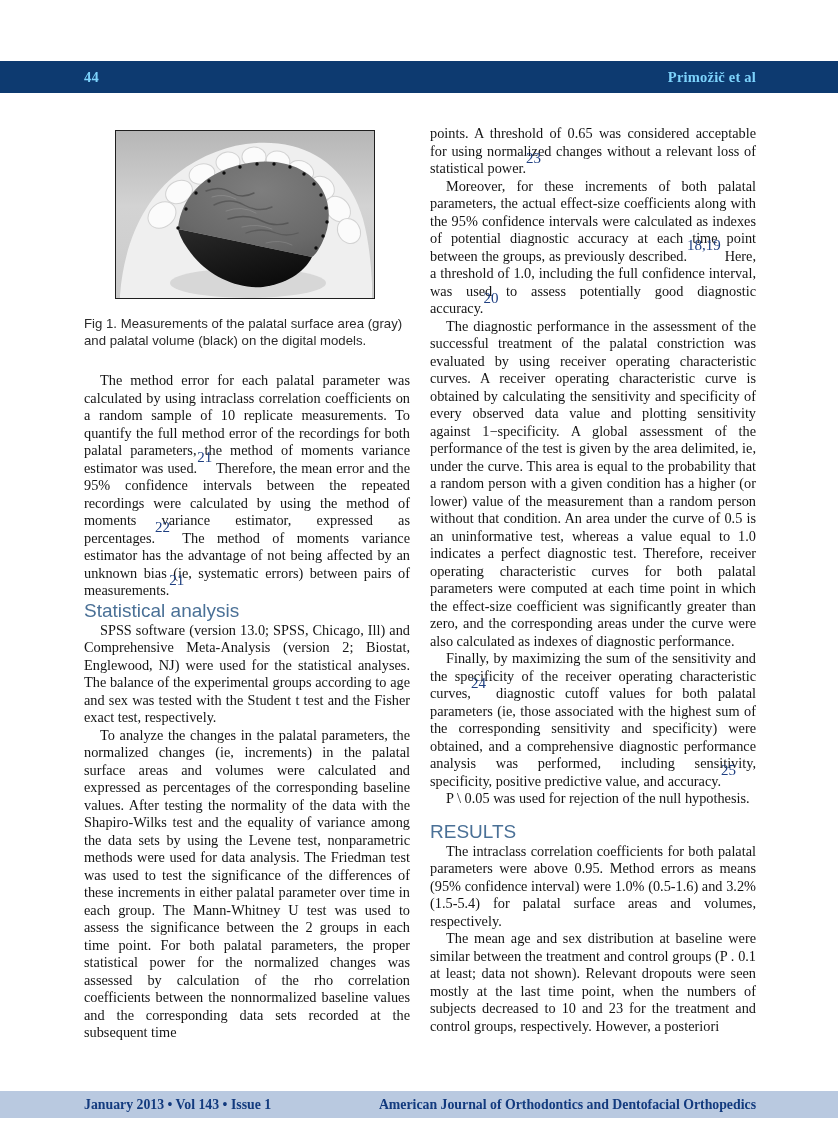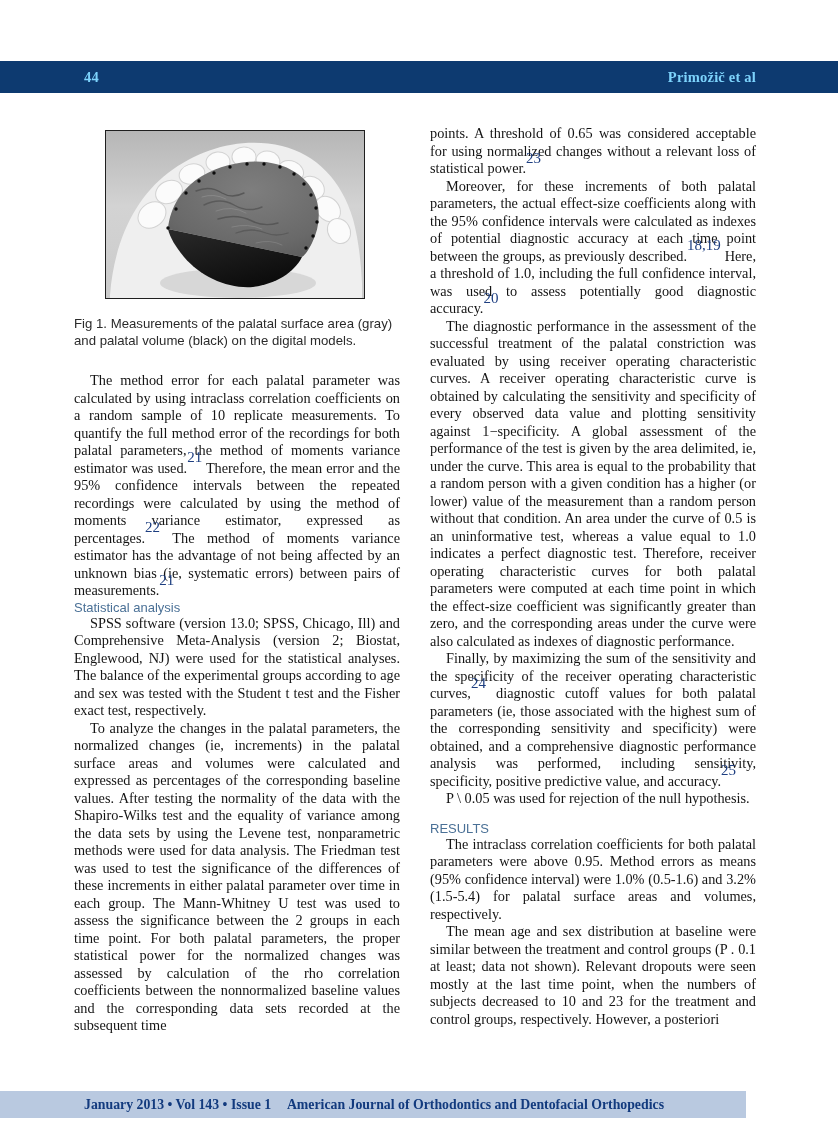--- a/index.html
+++ b/index.html
@@ -3,44 +3,44 @@
 <meta charset="utf-8">
 <style>
   html,body{margin:0;padding:0;background:#888;}
   #page{position:relative;width:838px;height:1122px;background:#ffffff;overflow:hidden;
         font-family:"Liberation Serif", serif;}
   
   .header-bar{position:absolute;left:0;top:61px;width:838px;height:32px;background:#0d3a70;
               display:flex;align-items:center;justify-content:space-between;
               padding:0 82px 0 84px;box-sizing:border-box;}
   .header-bar .htext{color:#7dd3fc;font-size:14.5px;font-weight:600;letter-spacing:.2px;}
-  .footer-bar{position:absolute;left:0;top:1091px;width:746px;height:27px;background:#b9c9e0;
+  .footer-bar{position:absolute;left:0;top:1091px;width:838px;height:27px;background:#b9c9e0;
               display:flex;align-items:center;justify-content:space-between;
               padding:0 82px 0 84px;box-sizing:border-box;}
   .footer-bar .ftext{color:#123a7e;font-size:13.8px;font-weight:600;}
   
   .col{position:absolute;width:326px;}
-  .col-left{left:74px;top:130px;}
+  .col-left{left:84px;top:130px;}
   .col-right{left:430px;top:125px;}
   
   .fig-wrap{margin-left:31px;width:258px;height:167px;border:1.5px solid #1f1f1f;box-sizing:content-box;}
   .fig-wrap svg{display:block;}
   .fig-caption{margin-top:17px;font-family:"Liberation Sans", sans-serif;font-size:13.2px;
                line-height:16.6px;color:#2b2b2b;white-space:pre-line;}
   
   .body-para{font-size:14.3px;line-height:17.5px;color:#141414;text-align:justify;
              text-indent:16px;margin:0;}
   .no-indent{text-indent:0;}
   .mt-para1{margin-top:23px;}
   .mt-heading{margin-top:16px;}
   .mt-after-heading{}
   .mt-para{margin-top:0;}
   sup.cite{color:#1d3e80;font-size:15px;line-height:0;position:relative;top:-4.5px;
            letter-spacing:0;}
-  .section-heading{font-family:"Liberation Sans", sans-serif;font-size:13px;color:#4a7096;
+  .section-heading{font-family:"Liberation Sans", sans-serif;font-size:19px;color:#4a7096;
                    margin:0;font-weight:400;}
   .results-heading{margin-top:13px;}
 </style>
 </head>
 <body>
 
 <div id="page">
 
   <div class="header-bar">
     <span class="htext">44</span>

